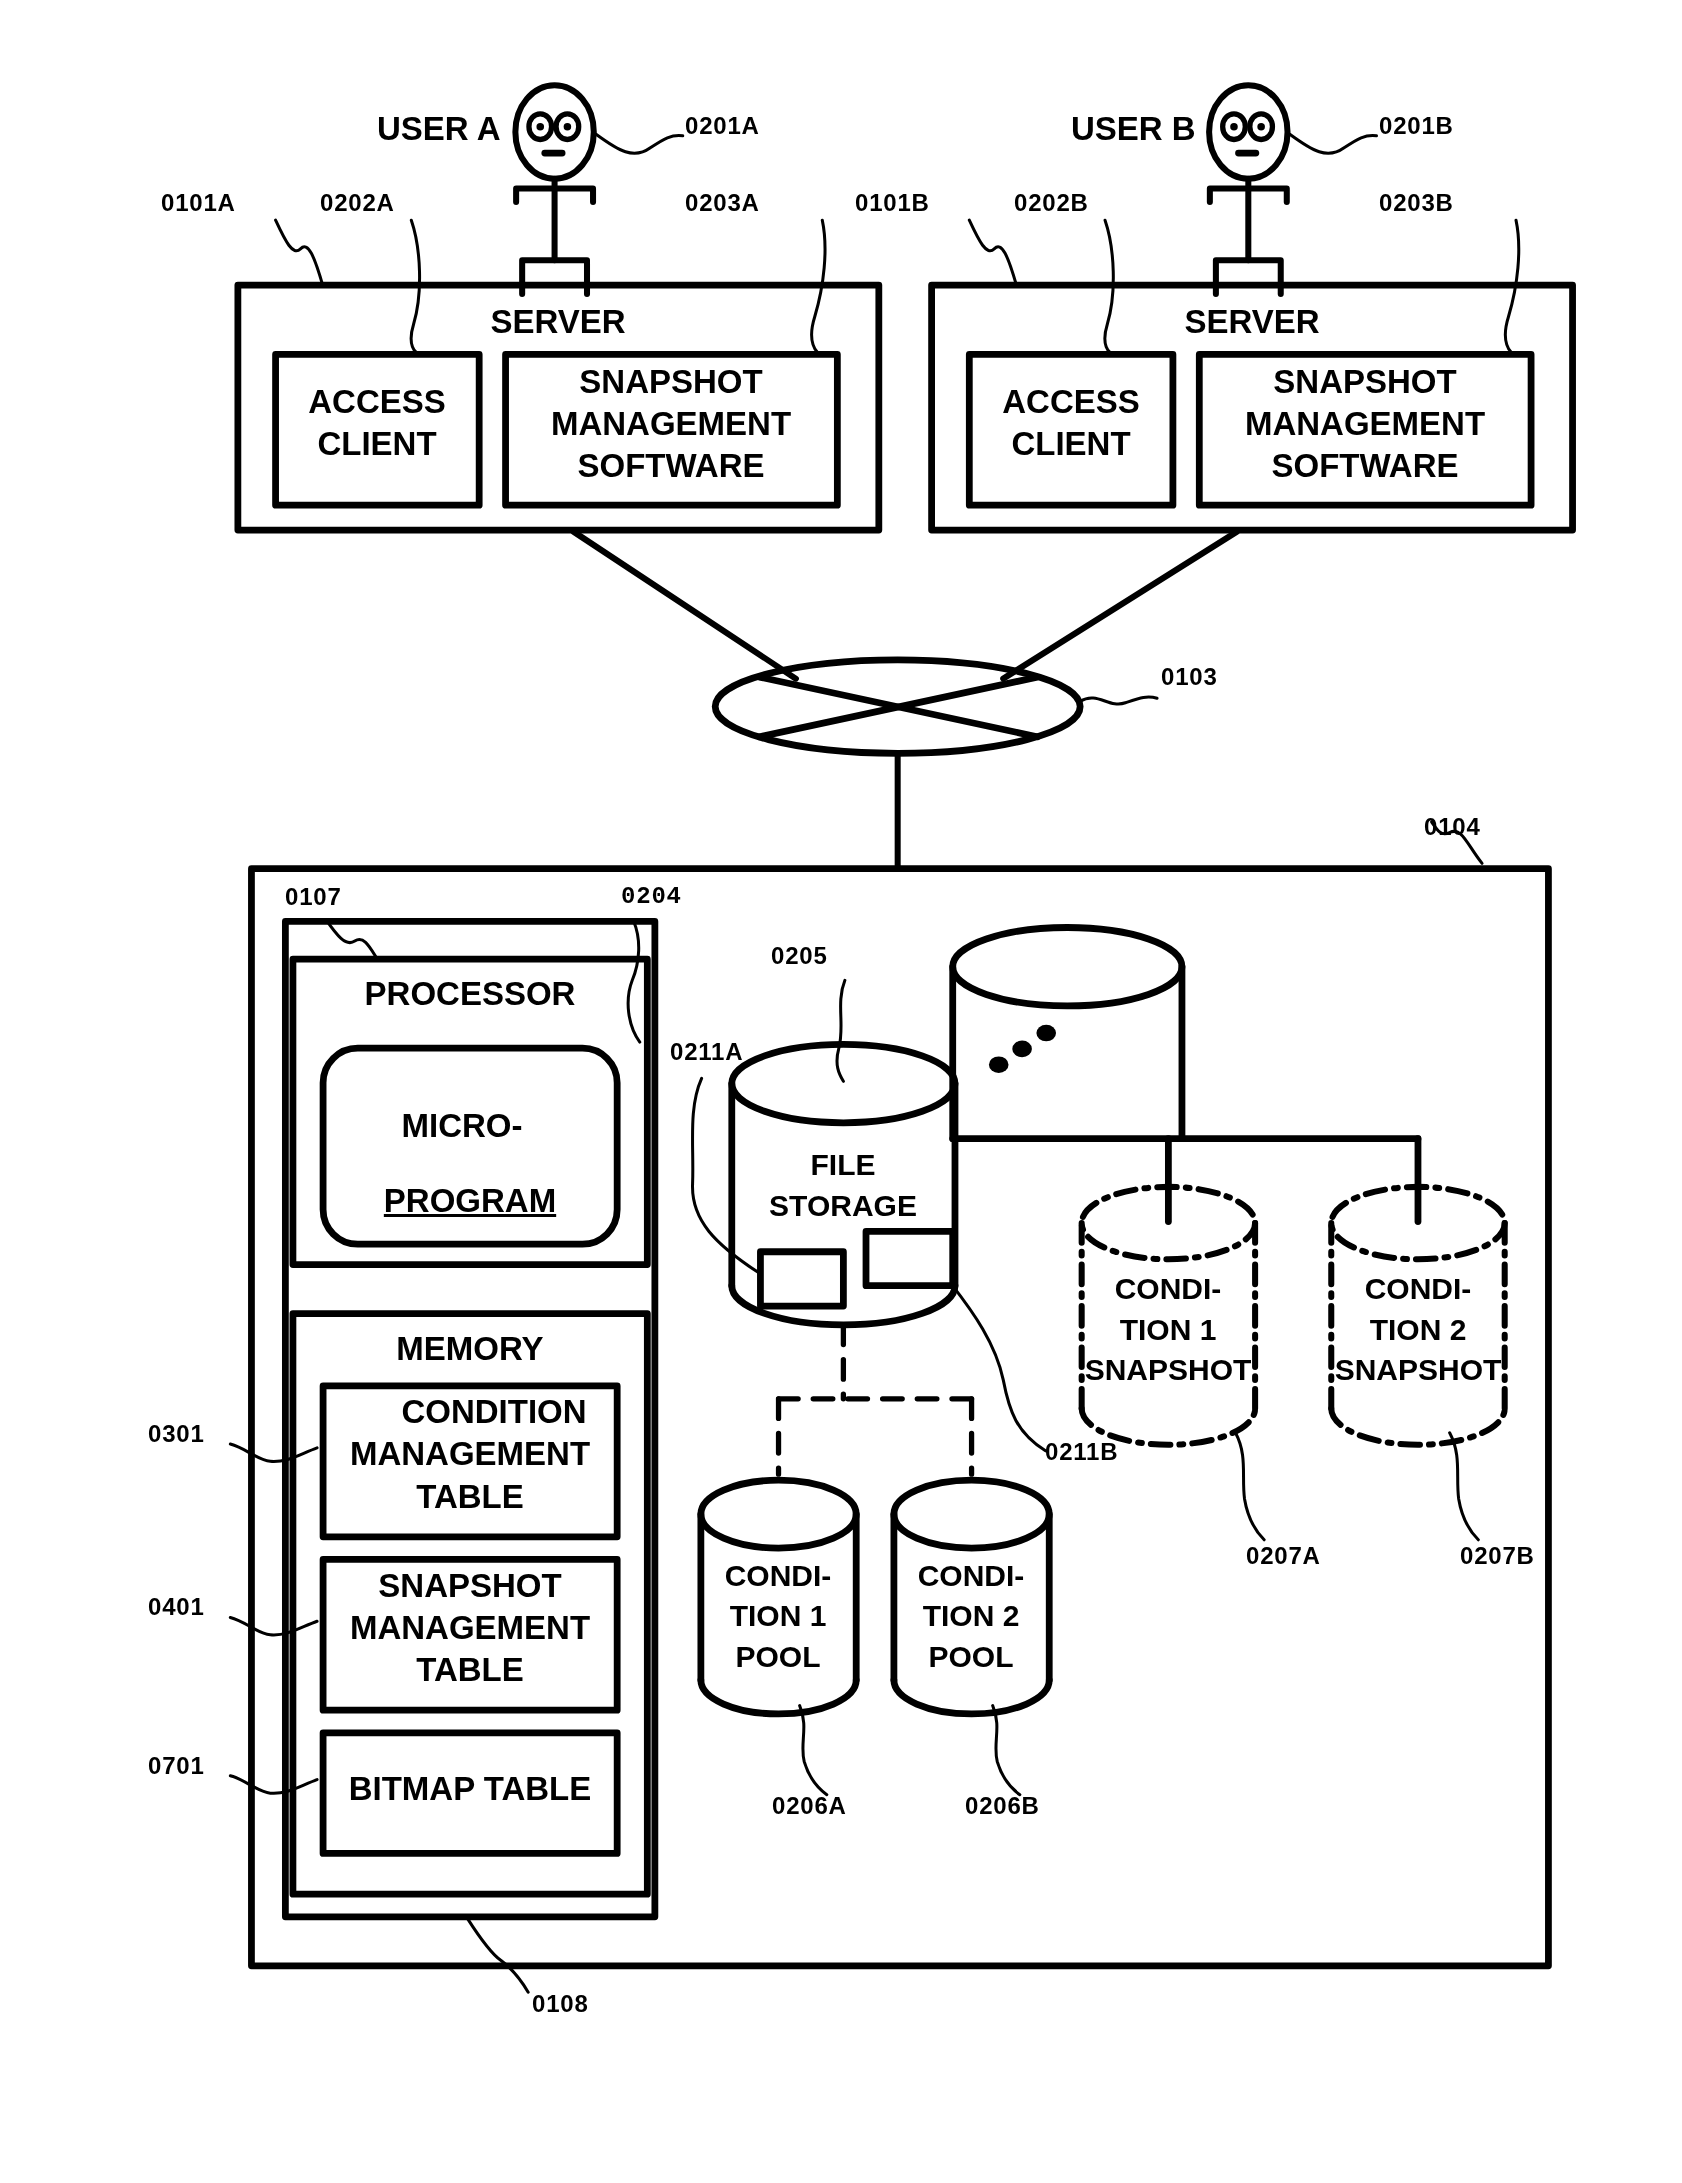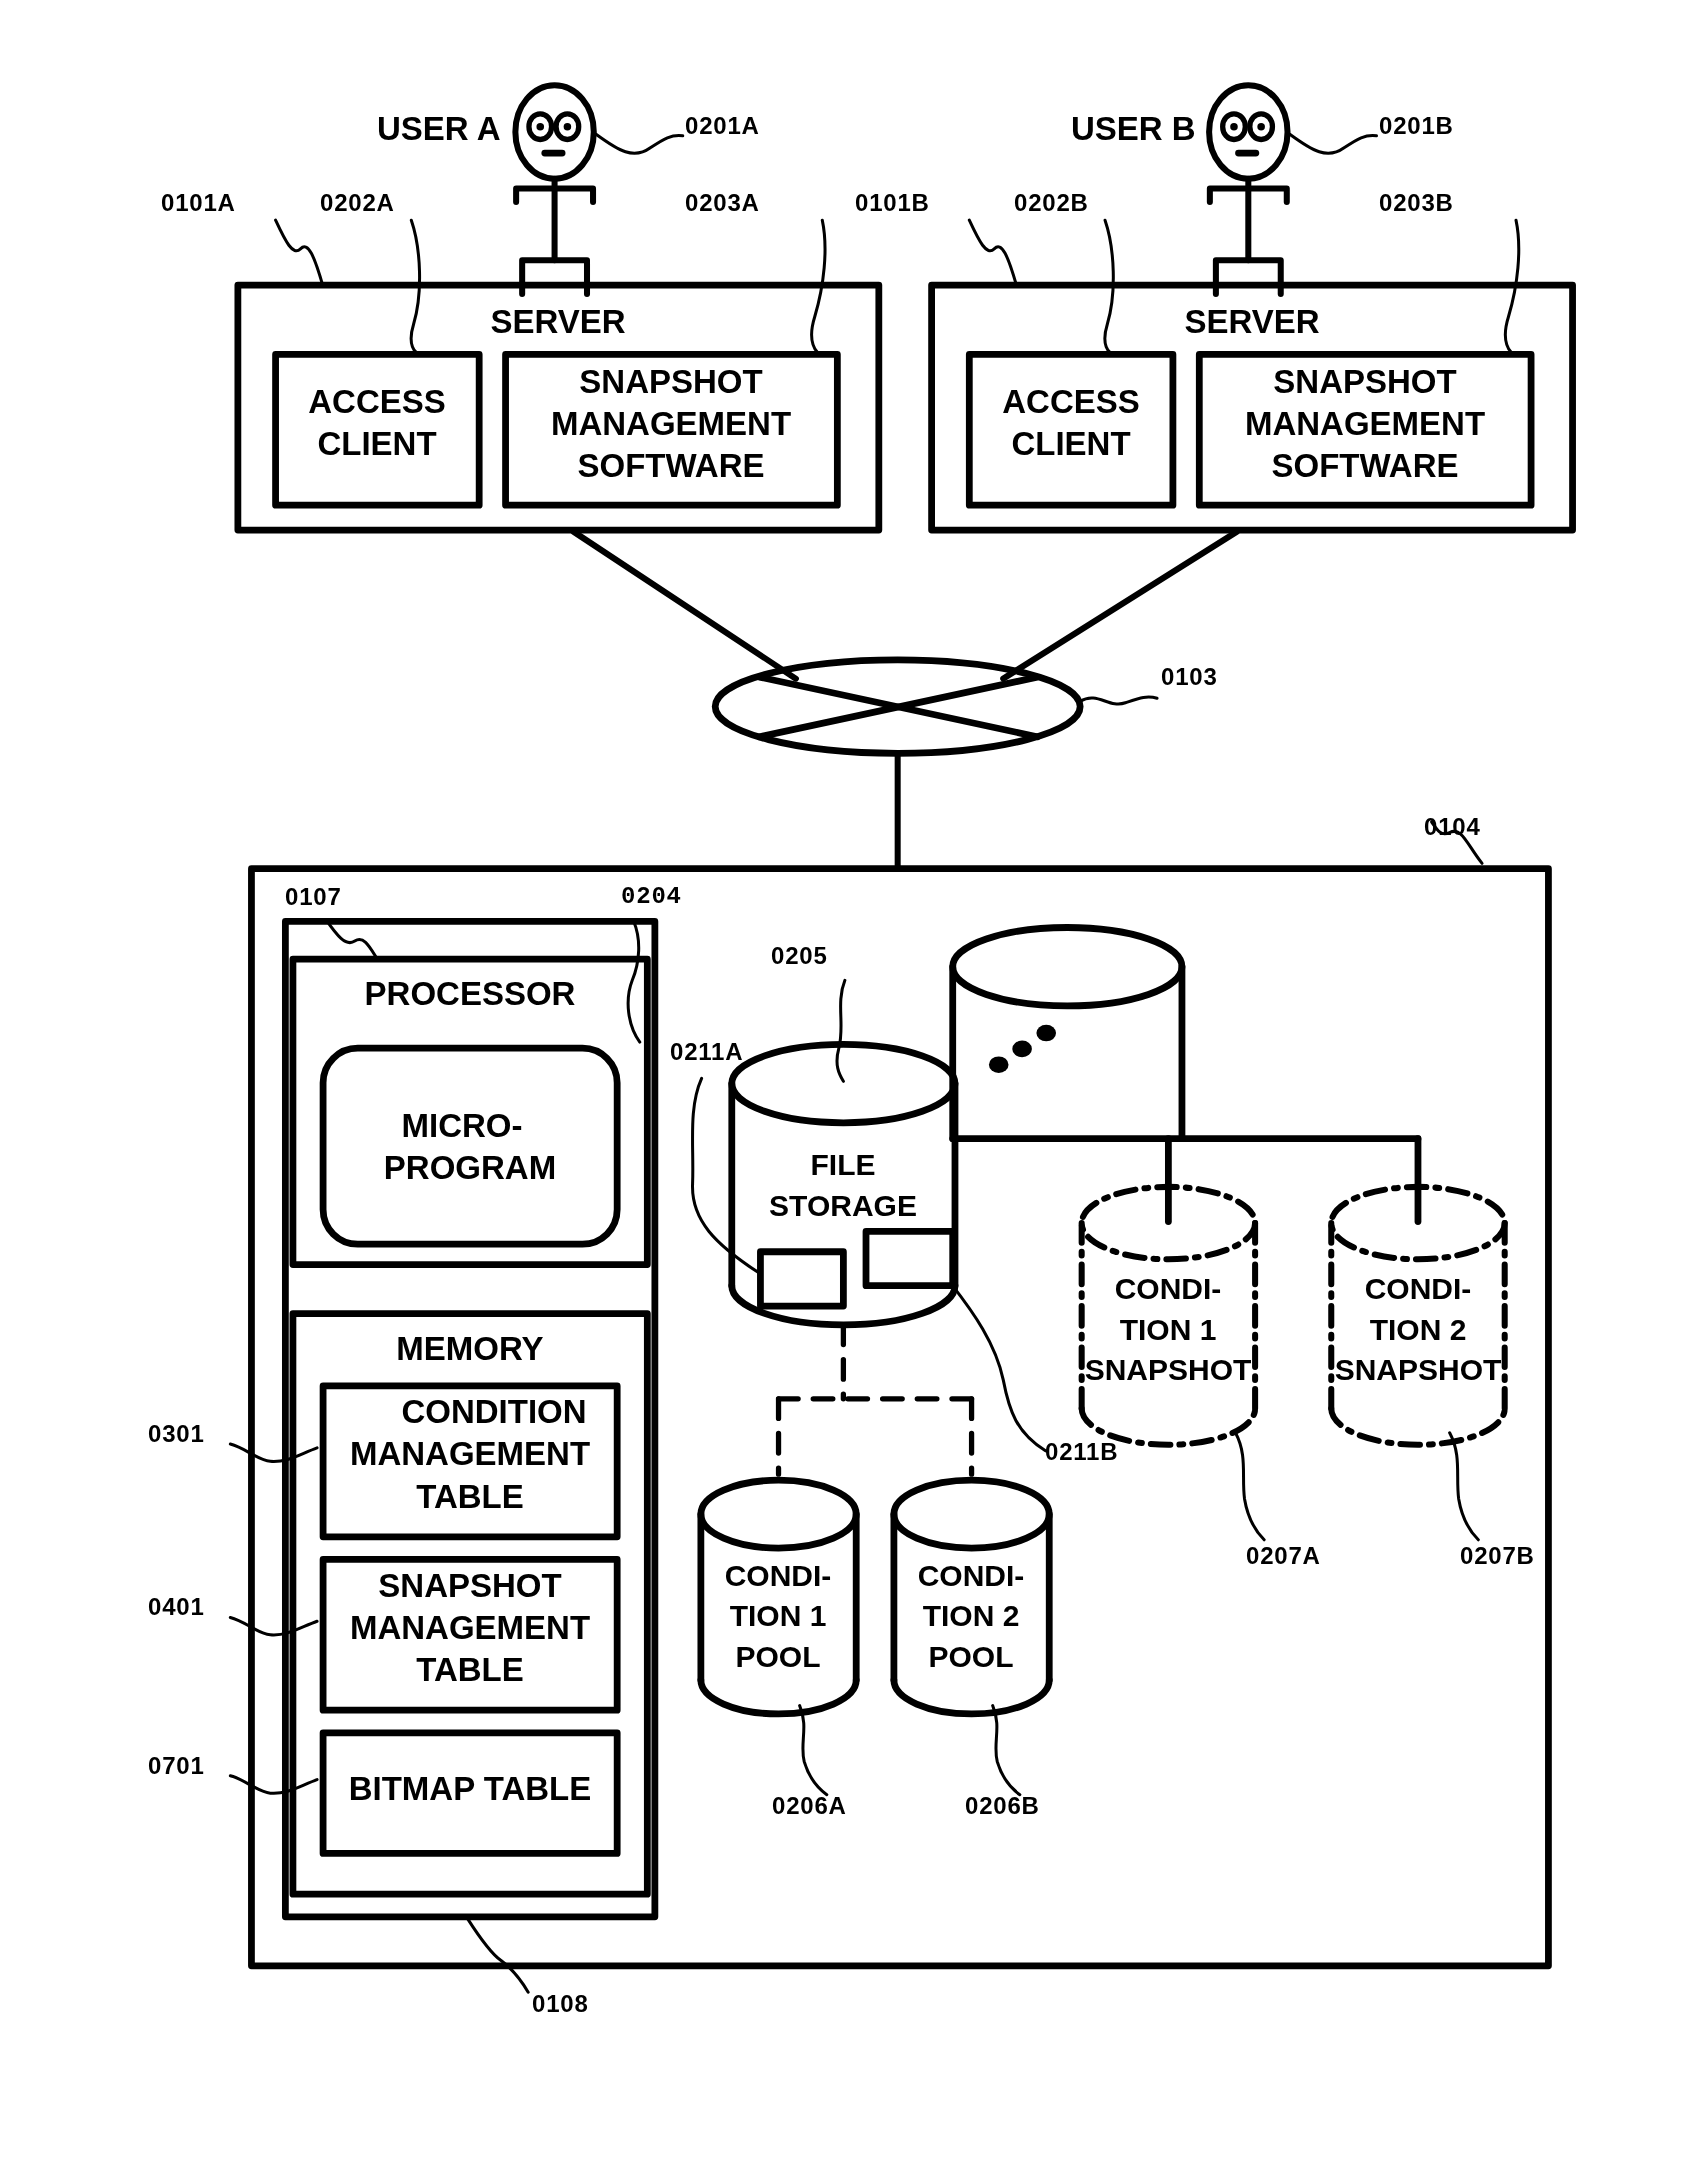--- a/index.html
+++ b/index.html
@@ -234,21 +234,21 @@
 
   <div class="lbl ref" style="left:1161px;top:664px;">0103</div>
 
   <div class="lbl ref" style="left:1424px;top:814px;">0104</div>
   <div class="lbl ref" style="left:532px;top:1991px;">0108</div>
 
   <div class="lbl ref" style="left:285px;top:884px;">0107</div>
   <div class="lbl ref" style="left:621px;top:884px;font-family:Liberation Mono, monospace;">0204</div>
   <div class="lbl ttl ctr" style="left:470px;top:977px;">PROCESSOR</div>
   <div class="lbl big ctr" style="left:462px;top:1109px;width:294px;">MICRO-</div>
-  <div class="lbl big ctr" style="left:470px;top:1151px;width:294px;">PROGRAM</div>
+  <div class="lbl big ctr" style="left:470px;top:1184px;width:294px;text-decoration:underline;">PROGRAM</div>
 
   <div class="lbl ttl ctr" style="left:470px;top:1332px;">MEMORY</div>
 
   <div class="lbl ref" style="left:148px;top:1421px;">0301</div>
   <div class="lbl big ctr" style="left:470px;top:1395px;width:274px;margin-left:24px;">CONDITION</div>
   <div class="lbl big ctr" style="left:470px;top:1437px;width:302px;">MANAGEMENT</div>
   <div class="lbl big ctr" style="left:470px;top:1480px;width:302px;">TABLE</div>
 
   <div class="lbl ref" style="left:148px;top:1594px;">0401</div>
   <div class="lbl big ctr" style="left:470px;top:1569px;width:302px;">SNAPSHOT</div>

